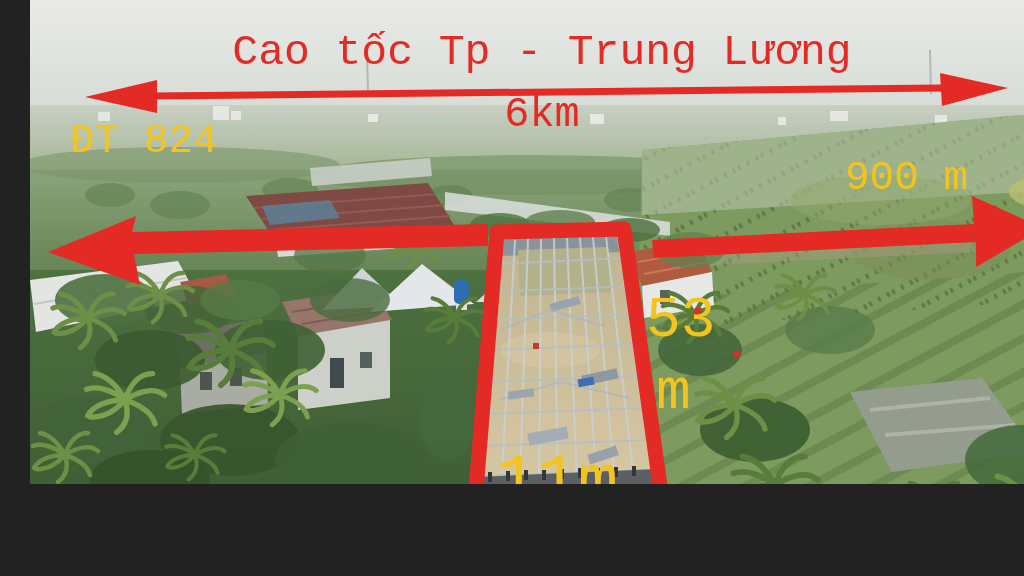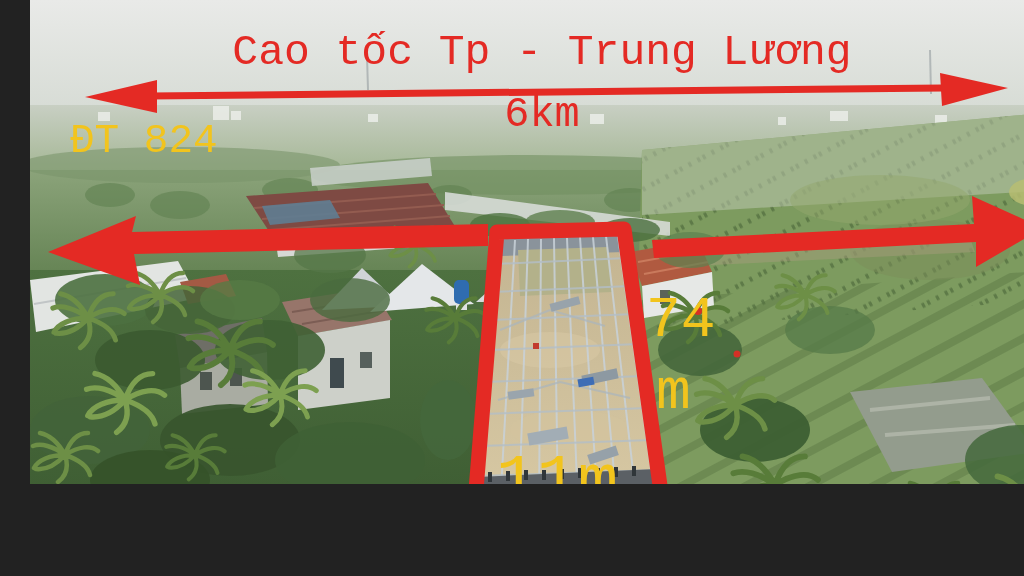--- a/index.html
+++ b/index.html
@@ -295,20 +295,21 @@
 
 <div id="highway-label" class="lbl red centered">Cao tốc Tp - Trung Lương</div>
 
 <div id="highway-distance" class="lbl red centered">6km</div>
 
 <div id="left-road-block" class="lbl yellow">
   <div>ĐT 824</div>
 </div>
 
 
-
-<div id="plot-depth-value" class="lbl yellow">74</div>
+<div id="right-road-distance" class="lbl yellow">900 m</div>
+
+<div id="plot-depth-value" class="lbl yellow">53</div>
 
 <div id="plot-depth-unit" class="lbl yellow">m</div>
 
 <div id="plot-width-label" class="lbl yellow">11m</div>
 
 </div>
 
 </body></html>

